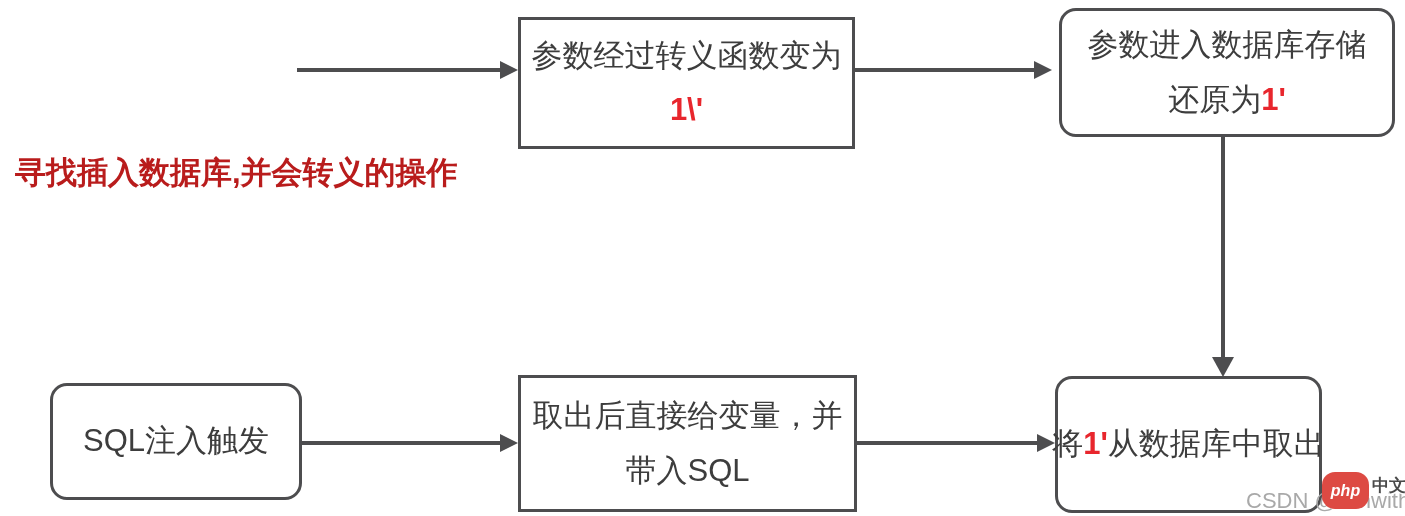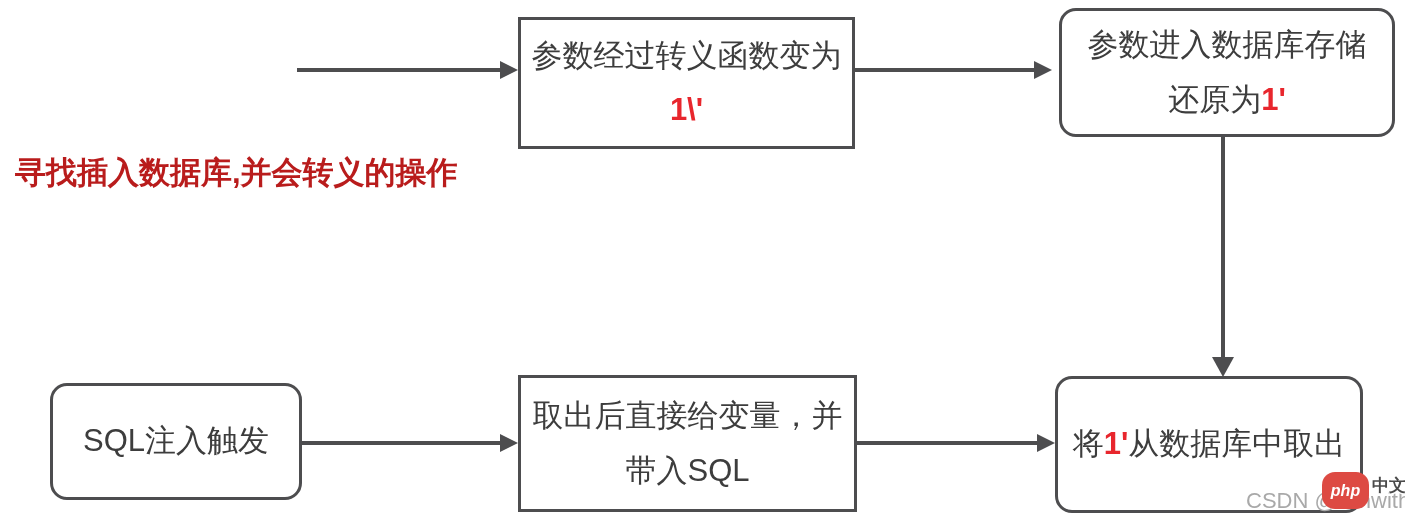--- a/index.html
+++ b/index.html
@@ -29,21 +29,21 @@
     white-space: nowrap;
   }
   .node.rounded { border-radius: 17px; }
   .red { color: #e8262d; font-weight: bold; }
 
   #box-input   { left: 47px;  top: 12px;  width: 250px; height: 116px; }
   #box-escape  { left: 518px; top: 17px;   width: 337px; height: 132px; }
   #box-store   { left: 1052px;top: 8px;   width: 336px; height: 129px; margin-left: 7px; }
   #box-trigger { left: 50px;  top: 383px; width: 252px; height: 117px; }
   #box-assign  { left: 518px; top: 375px; width: 339px; height: 137px; }
-  #box-fetch   { left: 1055px;top: 376px; width: 308px; height: 137px; }
+  #box-fetch   { left: 1055px;top: 376px; width: 267px; height: 137px; }
 
   
   .hline { position: absolute; height: 4px; background: #4d4d4f; }
   .vline { position: absolute; width: 4px;  background: #4d4d4f; }
   .head-right {
     position: absolute; width: 0; height: 0;
     border-top: 9px solid transparent;
     border-bottom: 9px solid transparent;
     border-left: 18px solid #4d4d4f;
   }

